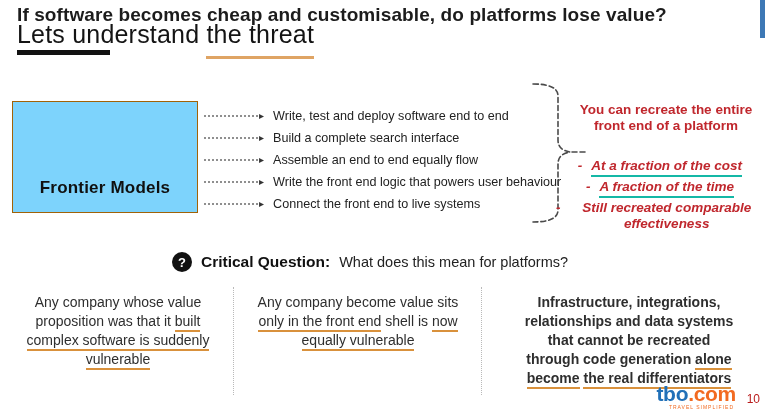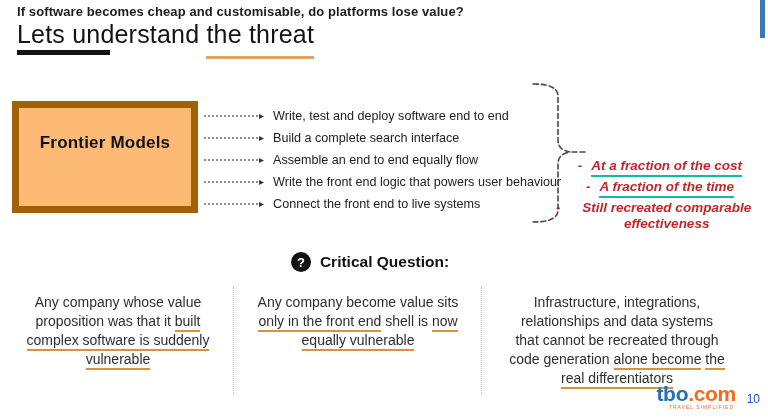--- a/index.html
+++ b/index.html
@@ -5,35 +5,35 @@
   * { margin: 0; padding: 0; box-sizing: border-box; }
   body { background: #e8e8e8; font-family: "Liberation Sans", sans-serif; }
   .slide {
     position: relative; width: 768px; height: 419px;
     background: #ffffff; overflow: hidden;
   }
 
   
   .title {
     position: absolute; left: 17px; top: 4px;
-    font-size: 13px; font-weight: 600; color: #1c1c1c; letter-spacing: 0.1px;
+    font-size: 19px; font-weight: 600; color: #1c1c1c; letter-spacing: 0.1px;
   }
   .subtitle {
     position: absolute; left: 17px; top: 20px;
     font-size: 25px; font-weight: 500; color: #141414; letter-spacing: 0.2px;
   }
   .subtitle .hl-underline { border-bottom: 3px solid #dfa464; padding-bottom: 8px; }
   .black-bar { position: absolute; left: 17px; top: 50px; width: 93px; height: 5px; background: #121212; }
   .blue-stripe { position: absolute; left: 760px; top: 0; width: 5px; height: 38px; background: #3d78b5; }
 
   
   .fm-box {
     position: absolute; left: 12px; top: 101px; width: 186px; height: 112px;
-    background: #fdba74; border: 7px solid #a16207;
-    display: flex; align-items: center; justify-content: center;
+    background: #7dd3fc; border: 1px solid #a16207;
+    display: flex; align-items: flex-end; justify-content: center;
   }
   .fm-label { font-size: 17px; font-weight: 700; color: #101010; transform: translateY(-14px); letter-spacing: 0.2px; }
 
   
   .cap-row { position: absolute; left: 204px; height: 17px; display: flex; align-items: center; }
   .cap-dots { width: 54px; height: 0; border-top: 2px dotted #8f8f8f; margin-right: 1px; }
   .cap-arrow { font-size: 10px; color: #333; line-height: 1; margin-right: 9px; }
   .cap-text { font-size: 12.6px; color: #222; white-space: nowrap; }
 
   .brace-svg { position: absolute; left: 523px; top: 74px; }
@@ -60,33 +60,33 @@
     color: #fff; font-size: 13px; font-weight: 700;
     display: flex; align-items: center; justify-content: center; flex: 0 0 auto;
   }
   .cq-label { font-size: 15.5px; font-weight: 700; color: #111; }
   .cq-question { font-size: 14.5px; color: #222; }
 
   
   .col { position: absolute; top: 293px; text-align: center; font-size: 14px; color: #2e2e2e; line-height: 19px; }
   .col-1 { left: 8px;   width: 220px; }
   .col-2 { left: 247px; width: 222px; }
-  .col-3 { left: 508px; width: 218px; }
+  .col-3 { left: 520px; width: 218px; font-weight: bold; }
   .seg.hl { border-bottom: 2px solid #d9913c; padding-bottom: 1px; }
   .divider { position: absolute; top: 287px; height: 108px; width: 0; border-left: 1.5px dotted #b9b9b9; }
   .divider-1 { left: 233px; }
   .divider-2 { left: 481px; }
 
   
   .logo { position: absolute; right: 32px; bottom: 9px; text-align: right; line-height: 1; margin-left: 17px; }
   .logo-wordmark { font-size: 21px; font-weight: 700; letter-spacing: -0.3px; }
   .logo-main { color: #2170b8; }
   .logo-suffix { color: #f26a21; }
   .logo-tagline { font-size: 5px; color: #f26a21; letter-spacing: 1px; margin-top: 1px; padding-right: 2px; }
-  .page-num { position: absolute; right: 8px; bottom: 13px; font-size: 12px; color: #1d4ed8; }
+  .page-num { position: absolute; right: 8px; bottom: 13px; font-size: 12px; color: #b91c1c; }
 </style>
 </head>
 <body>
 
 <div class="slide">
 
   <div class="blue-stripe"></div>
 
   <div class="title">If software becomes cheap and customisable, do platforms lose value?</div>
   <div class="subtitle"><span>Lets understand </span><span class="hl-underline">the threat</span></div>
@@ -122,39 +122,41 @@
     <span class="cap-text">Connect the front end to live systems</span>
   </div>
 
   <svg class="brace-svg" width="72" height="156" viewBox="0 0 72 156">
     <g fill="none" stroke="#4a4a4a" stroke-width="1.6" stroke-dasharray="5 3" stroke-linecap="round">
       <path d="M 10 10 Q 35 10 35 22 L 35 66 Q 35 76 47 78 Q 35 80 35 90 L 35 136 Q 35 148 10 148"></path>
       <path d="M 49 78 L 64 78"></path>
     </g>
   </svg>
 
+  <div class="red-heading">You can recreate the entire front end of a platform</div>
 
   <div class="red-points">
     <div class="point">
       <span class="pt-dash">-</span>
       <span class="pt-text underlined">At a fraction of the cost</span>
     </div>
     <div class="point">
       <span class="pt-dash">-</span>
       <span class="pt-text underlined">A fraction of the time</span>
     </div>
     <div class="point">
       <span class="pt-dash">-</span>
       <span class="pt-text">Still recreated comparable effectiveness</span>
     </div>
   </div>
 
   <div class="cq-row">
     <span class="cq-icon">?</span>
     <span class="cq-label">Critical Question:</span>
+    <span class="cq-question">What does this mean for platforms?</span>
   </div>
 
   <div class="col col-1"><span class="seg">Any company whose value proposition was that it </span><span class="seg hl">built complex software is suddenly</span><span class="seg"> </span><span class="seg hl">vulnerable</span></div>
 
   <div class="divider divider-1"></div>
 
   <div class="col col-2"><span class="seg">Any company become value sits </span><span class="seg hl">only in the front end</span><span class="seg"> shell is </span><span class="seg hl">now equally vulnerable</span></div>
 
   <div class="divider divider-2"></div>
 

